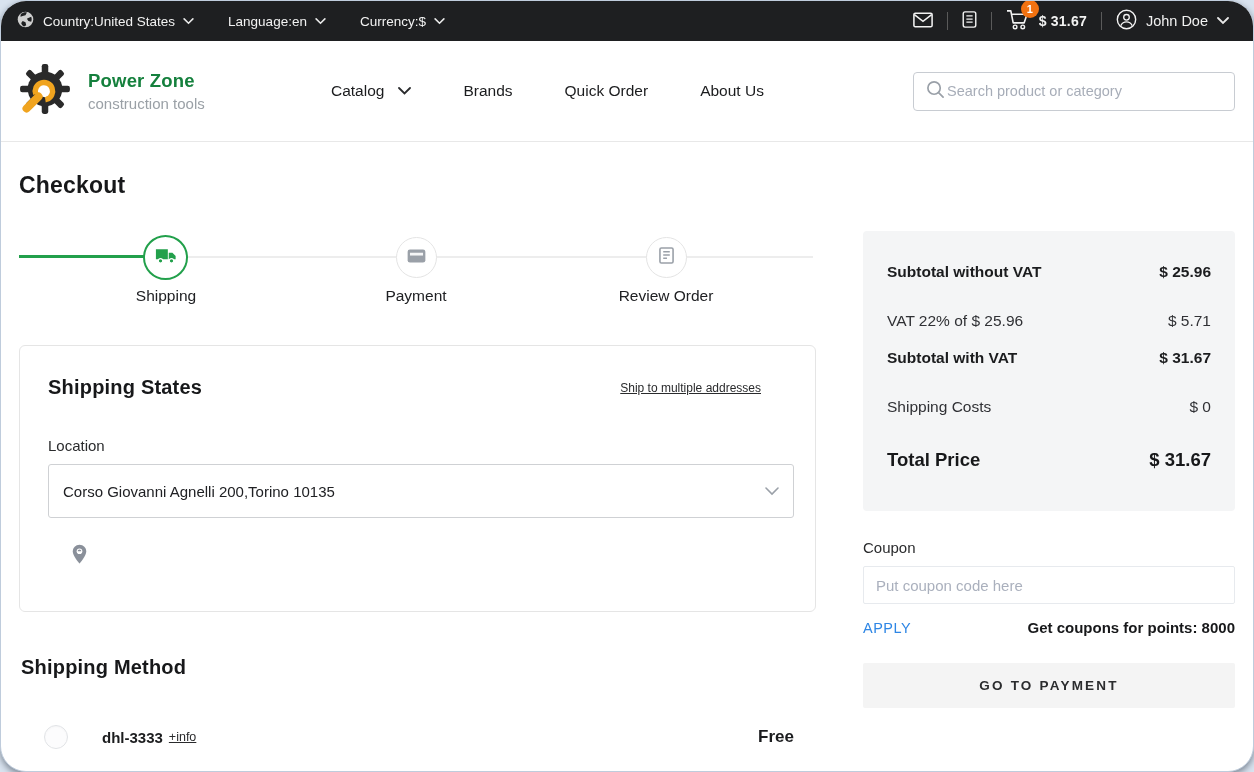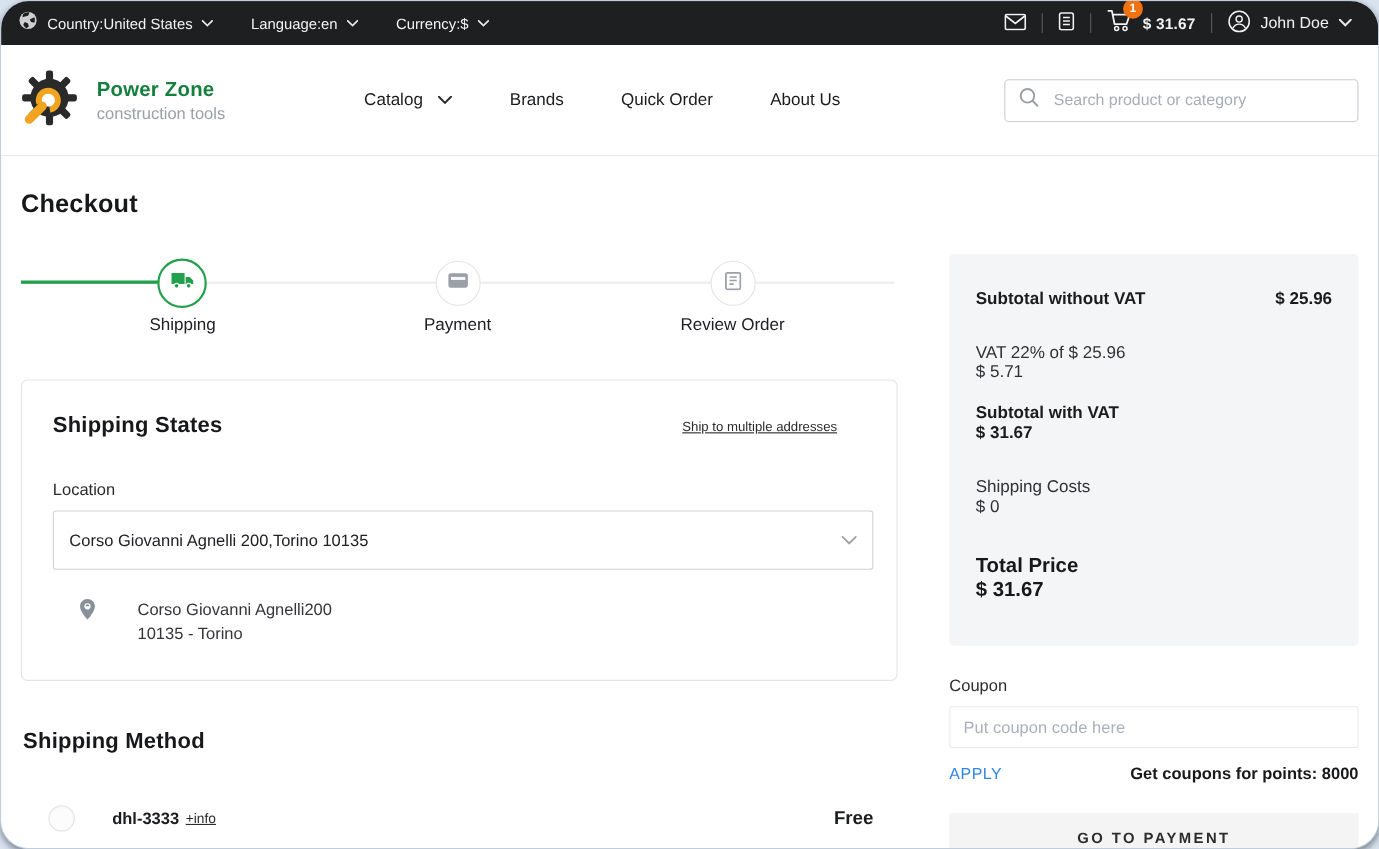--- a/index.html
+++ b/index.html
@@ -45,21 +45,21 @@
     padding: 0 18px; border-bottom: 1px solid #e8e8e8; background: #fff;
   }
   .brand { display: flex; align-items: center; gap: 17px; width: 312px; cursor: pointer; }
   .brand-name { font-size: 18.5px; font-weight: 700; color: #15803d; letter-spacing: .2px; }
   .brand-tagline { font-size: 15px; color: #9aa0a6; margin-top: 3px; }
   .nav { display: flex; align-items: center; gap: 52px; }
   .nav-item { display: flex; align-items: center; gap: 14px; font-size: 15.5px; color: #1b1c1e; cursor: pointer; }
   .search-box {
     margin-left: auto; width: 322px; height: 39px;
     border: 1px solid #c8ccd2; border-radius: 4px;
-    display: flex; align-items: center; padding: 0 12px; gap: 11px; background: #fff;
+    display: flex; align-items: center; padding: 0 12px; gap: 0; background: #fff;
   }
   .search-box input {
     border: 0; outline: none; flex: 1; font-size: 14.5px;
     font-family: inherit; color: #333;
   }
   .search-box input::placeholder { color: #a7adb8; }
 
   
   .main { display: flex; padding: 0 18px; align-items: flex-start; }
   .col-left { width: 797px; }
@@ -108,21 +108,21 @@
     box-shadow: inset 0 1px 2px rgba(0,0,0,.03);
   }
   .method-name { font-size: 15px; font-weight: 700; color: #1b1c1e; margin-left: 34px; }
   .info-link { font-size: 12.5px; color: #2a2b2d; text-decoration: underline; cursor: pointer; margin-left: 6px; }
   .method-price { margin-left: auto; margin-right: 22px; font-size: 17px; font-weight: 600; color: #1b1c1e; }
 
   
   .summary { background: #f4f5f6; border-radius: 4px; padding: 32px 24px 40px 24px; }
   .srow { display: flex; justify-content: space-between; align-items: flex-start; font-size: 15.5px; color: #303135; }
   .srow.bold { font-weight: 700; color: #1b1c1e; }
-  .srow + .srow { margin-top: 31px; flex-direction: column; }
+  .srow + .srow { margin-top: 31px; }
   .srow.tight { margin-top: 19px; }
   .srow.total { font-size: 18.5px; font-weight: 700; color: #17181a; margin-top: 33px; }
 
   .coupon-label { margin-top: 28px; font-size: 15px; color: #2a2b2d; }
   .coupon-input {
     margin-top: 10px; width: 100%; height: 38px; border: 1px solid #e7eaee; border-radius: 2px;
     padding: 0 12px; font-size: 15px; font-family: inherit; color: #333; outline: none;
   }
   .coupon-input::placeholder { color: #aab0bd; }
   .coupon-row { display: flex; justify-content: space-between; align-items: center; margin-top: 15px; }
@@ -332,24 +332,20 @@
           </span>
         </div>
         <div class="addr">
           <span>
             <svg width="15" height="20" viewBox="0 0 16 21">
                 <path d="M8 0.5C3.9 0.5 0.8 3.7 0.8 7.7c0 5 7.2 12.8 7.2 12.8s7.2-7.8 7.2-12.8C15.2 3.7 12.1 0.5 8 0.5z" fill="#8a909a"></path>
                 <circle cx="8" cy="7.5" r="3" fill="#fff"></circle>
                 <path d="M8 5.6c-1 0-1.9.8-1.9 1.9h3.8c0-1.1-.9-1.9-1.9-1.9z" fill="#8a909a"></path>
               </svg>
           </span>
-          <div class="addr-lines">
-            <div>Corso Giovanni Agnelli200</div>
-            <div>10135 - Torino</div>
-          </div>
         </div>
       </section>
 
       <h2 class="method-title">Shipping Method</h2>
       <div class="method-row">
         <span class="radio"></span>
         <span class="method-name">dhl-3333</span>
         <a class="info-link">+info</a>
         <span class="method-price">Free</span>
       </div>

